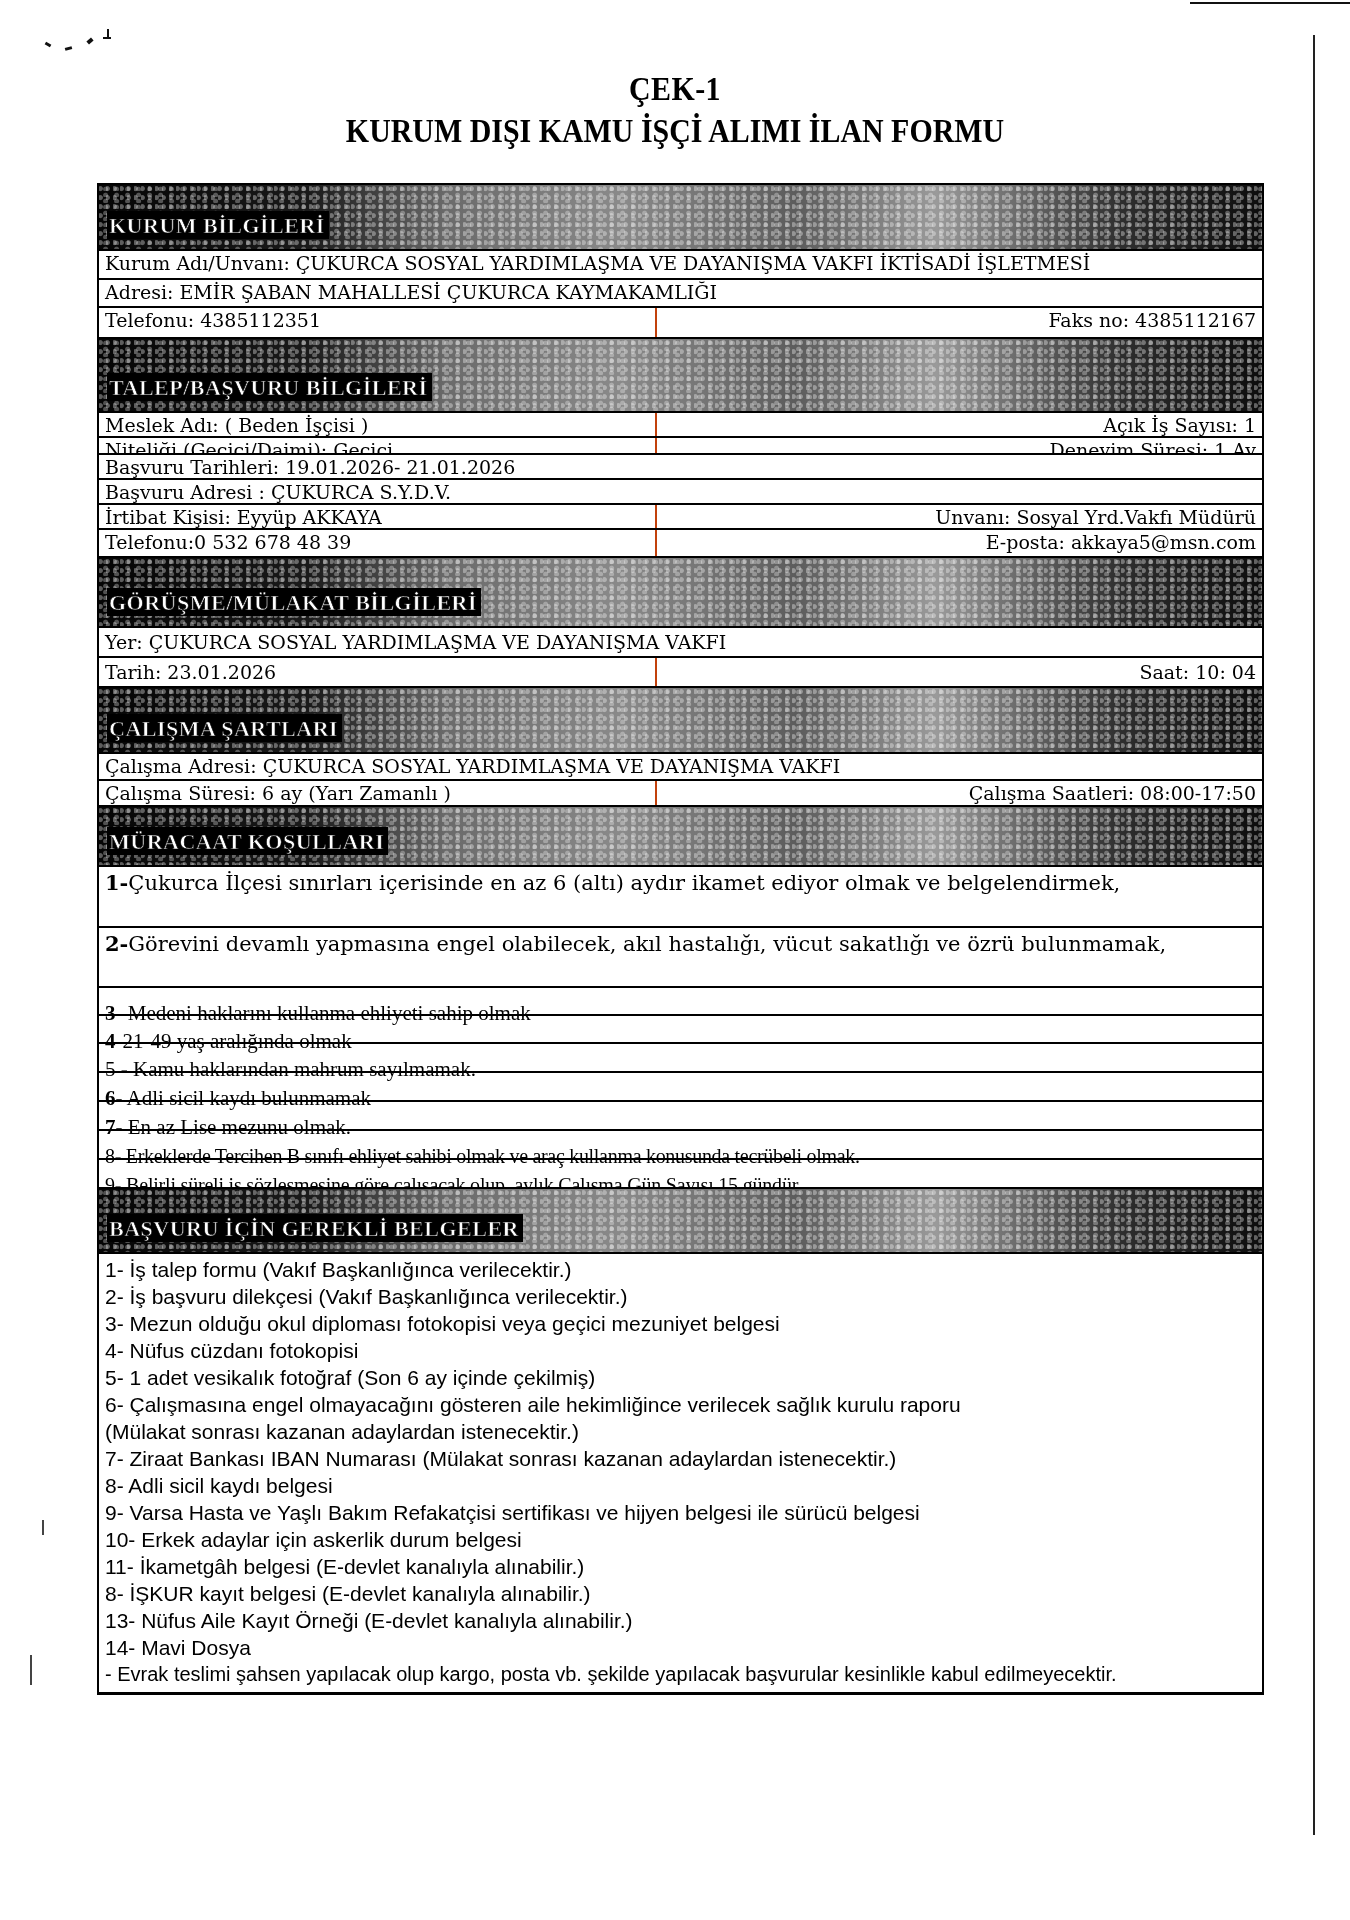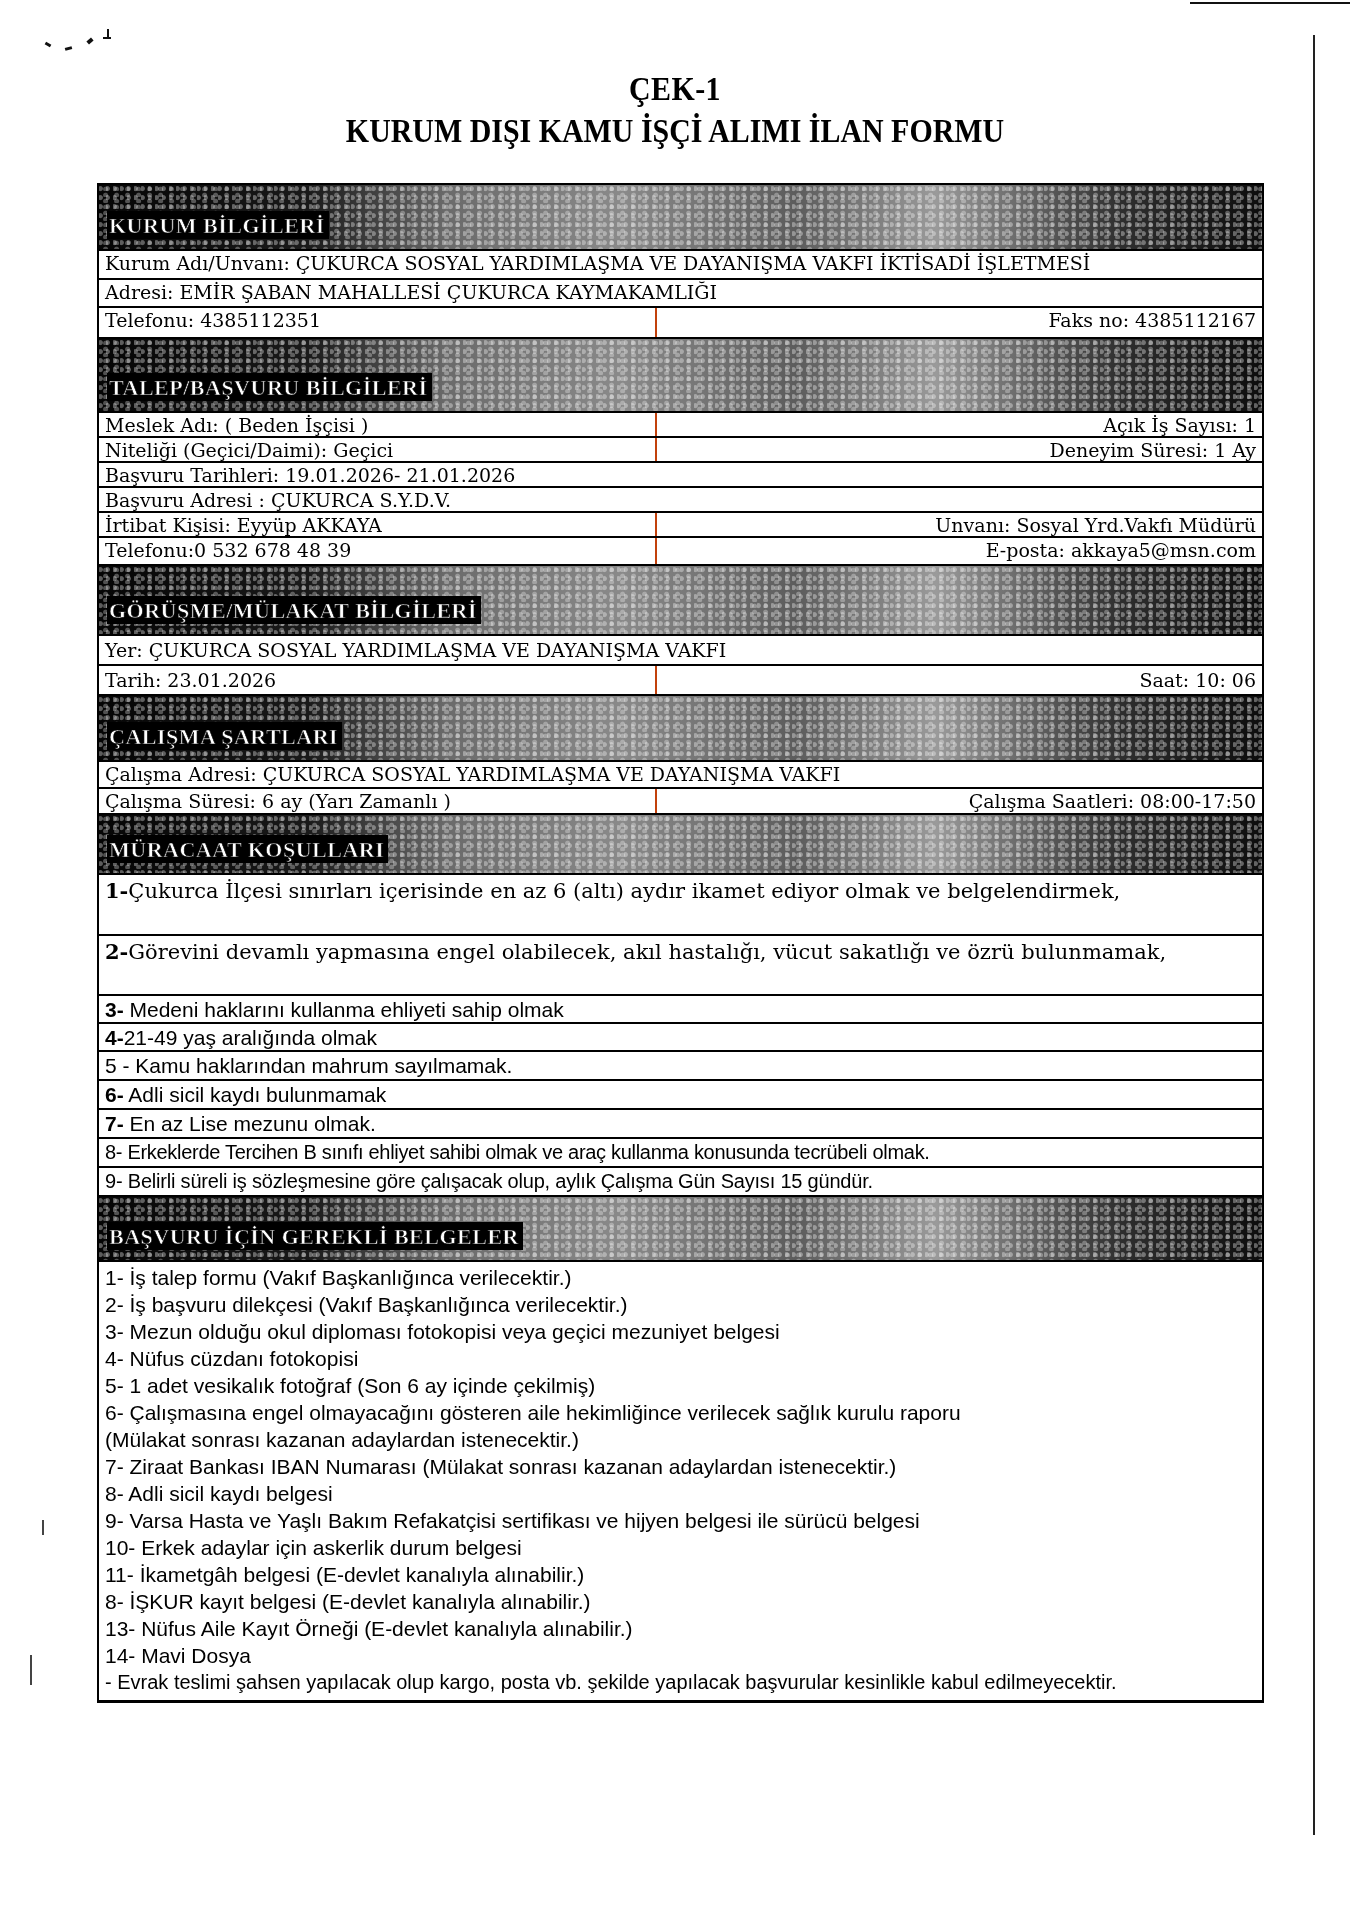--- a/index.html
+++ b/index.html
@@ -33,21 +33,21 @@
     -webkit-text-stroke: 0.6px #000; background: #000; padding: 2px 4px 0 2px;
   }
   .row { display: flex; border-bottom: 2px solid #000; box-sizing: border-box; }
   .row:last-child { border-bottom: none; }
   .cell { padding: 0 6px; font-family: "DejaVu Serif", serif; font-size: 19px; line-height: 25px; white-space: nowrap; overflow: hidden; box-sizing: border-box; }
   .cell.left { width: 558px; border-right: 2px solid #c2410c; }
   .cell.right { flex: 1; text-align: right; }
   .cell.full { flex: 1; }
 
   .cond { font-family: "DejaVu Serif", serif; font-size: 21px; line-height: 29px; padding: 1px 6px; text-align: justify; text-align-last: left; white-space: normal; }
-  .cond-sans { font-family: Liberation Sans, sans-serif; font-size: 21px; line-height: 27px; padding: 0 6px; white-space: nowrap; }
+  .cond-sans { font-family: Liberation Serif, serif; font-size: 21px; line-height: 27px; padding: 12px 6px; white-space: nowrap; }
   .num { font-weight: bold; }
 
   .docs { padding: 2px 6px 4px 6px; }
   .doc-item { font-family: "Liberation Sans", sans-serif; font-size: 21px; line-height: 27px; white-space: nowrap; }
   .doc-note { font-family: "Liberation Sans", sans-serif; font-size: 20px; line-height: 27px; white-space: normal; }
 </style>
 </head>
 <body>
 
 <div class="top-rule"></div>
@@ -83,21 +83,21 @@
     <div class="cell right">Faks no: 4385112167</div>
   </div>
 
   <div class="sec-head" style="height:72px">
     <span class="sec-head-label">TALEP/BAŞVURU BİLGİLERİ</span>
   </div>
   <div class="row" style="height:25px">
     <div class="cell left">Meslek Adı: ( Beden İşçisi )</div>
     <div class="cell right">Açık İş Sayısı: 1</div>
   </div>
-  <div class="row" style="height:25px">
+  <div class="row" style="height:17px">
     <div class="cell left">Niteliği (Geçici/Daimi): Geçici</div>
     <div class="cell right">Deneyim Süresi: 1 Ay</div>
   </div>
   <div class="row" style="height:25px">
     <div class="cell full">Başvuru Tarihleri: 19.01.2026- 21.01.2026</div>
   </div>
   <div class="row" style="height:25px">
     <div class="cell full">Başvuru Adresi : ÇUKURCA S.Y.D.V.</div>
   </div>
   <div class="row" style="height:25px">
@@ -110,21 +110,21 @@
   </div>
 
   <div class="sec-head" style="height:68px">
     <span class="sec-head-label">GÖRÜŞME/MÜLAKAT BİLGİLERİ</span>
   </div>
   <div class="row" style="height:30px">
     <div class="cell full" style="line-height:28px">Yer:  ÇUKURCA SOSYAL YARDIMLAŞMA VE DAYANIŞMA VAKFI</div>
   </div>
   <div class="row" style="height:30px">
     <div class="cell left" style="line-height:28px">Tarih: 23.01.2026</div>
-    <div class="cell right" style="line-height:28px">Saat: 10: 06</div>
+    <div class="cell right" style="line-height:28px">Saat: 10: 04</div>
   </div>
 
   <div class="sec-head" style="height:64px">
     <span class="sec-head-label">ÇALIŞMA ŞARTLARI</span>
   </div>
   <div class="row" style="height:27px">
     <div class="cell full">Çalışma Adresi: ÇUKURCA SOSYAL YARDIMLAŞMA VE DAYANIŞMA VAKFI</div>
   </div>
   <div class="row" style="height:26px">
     <div class="cell left">Çalışma Süresi:  6 ay  (Yarı Zamanlı )</div>

